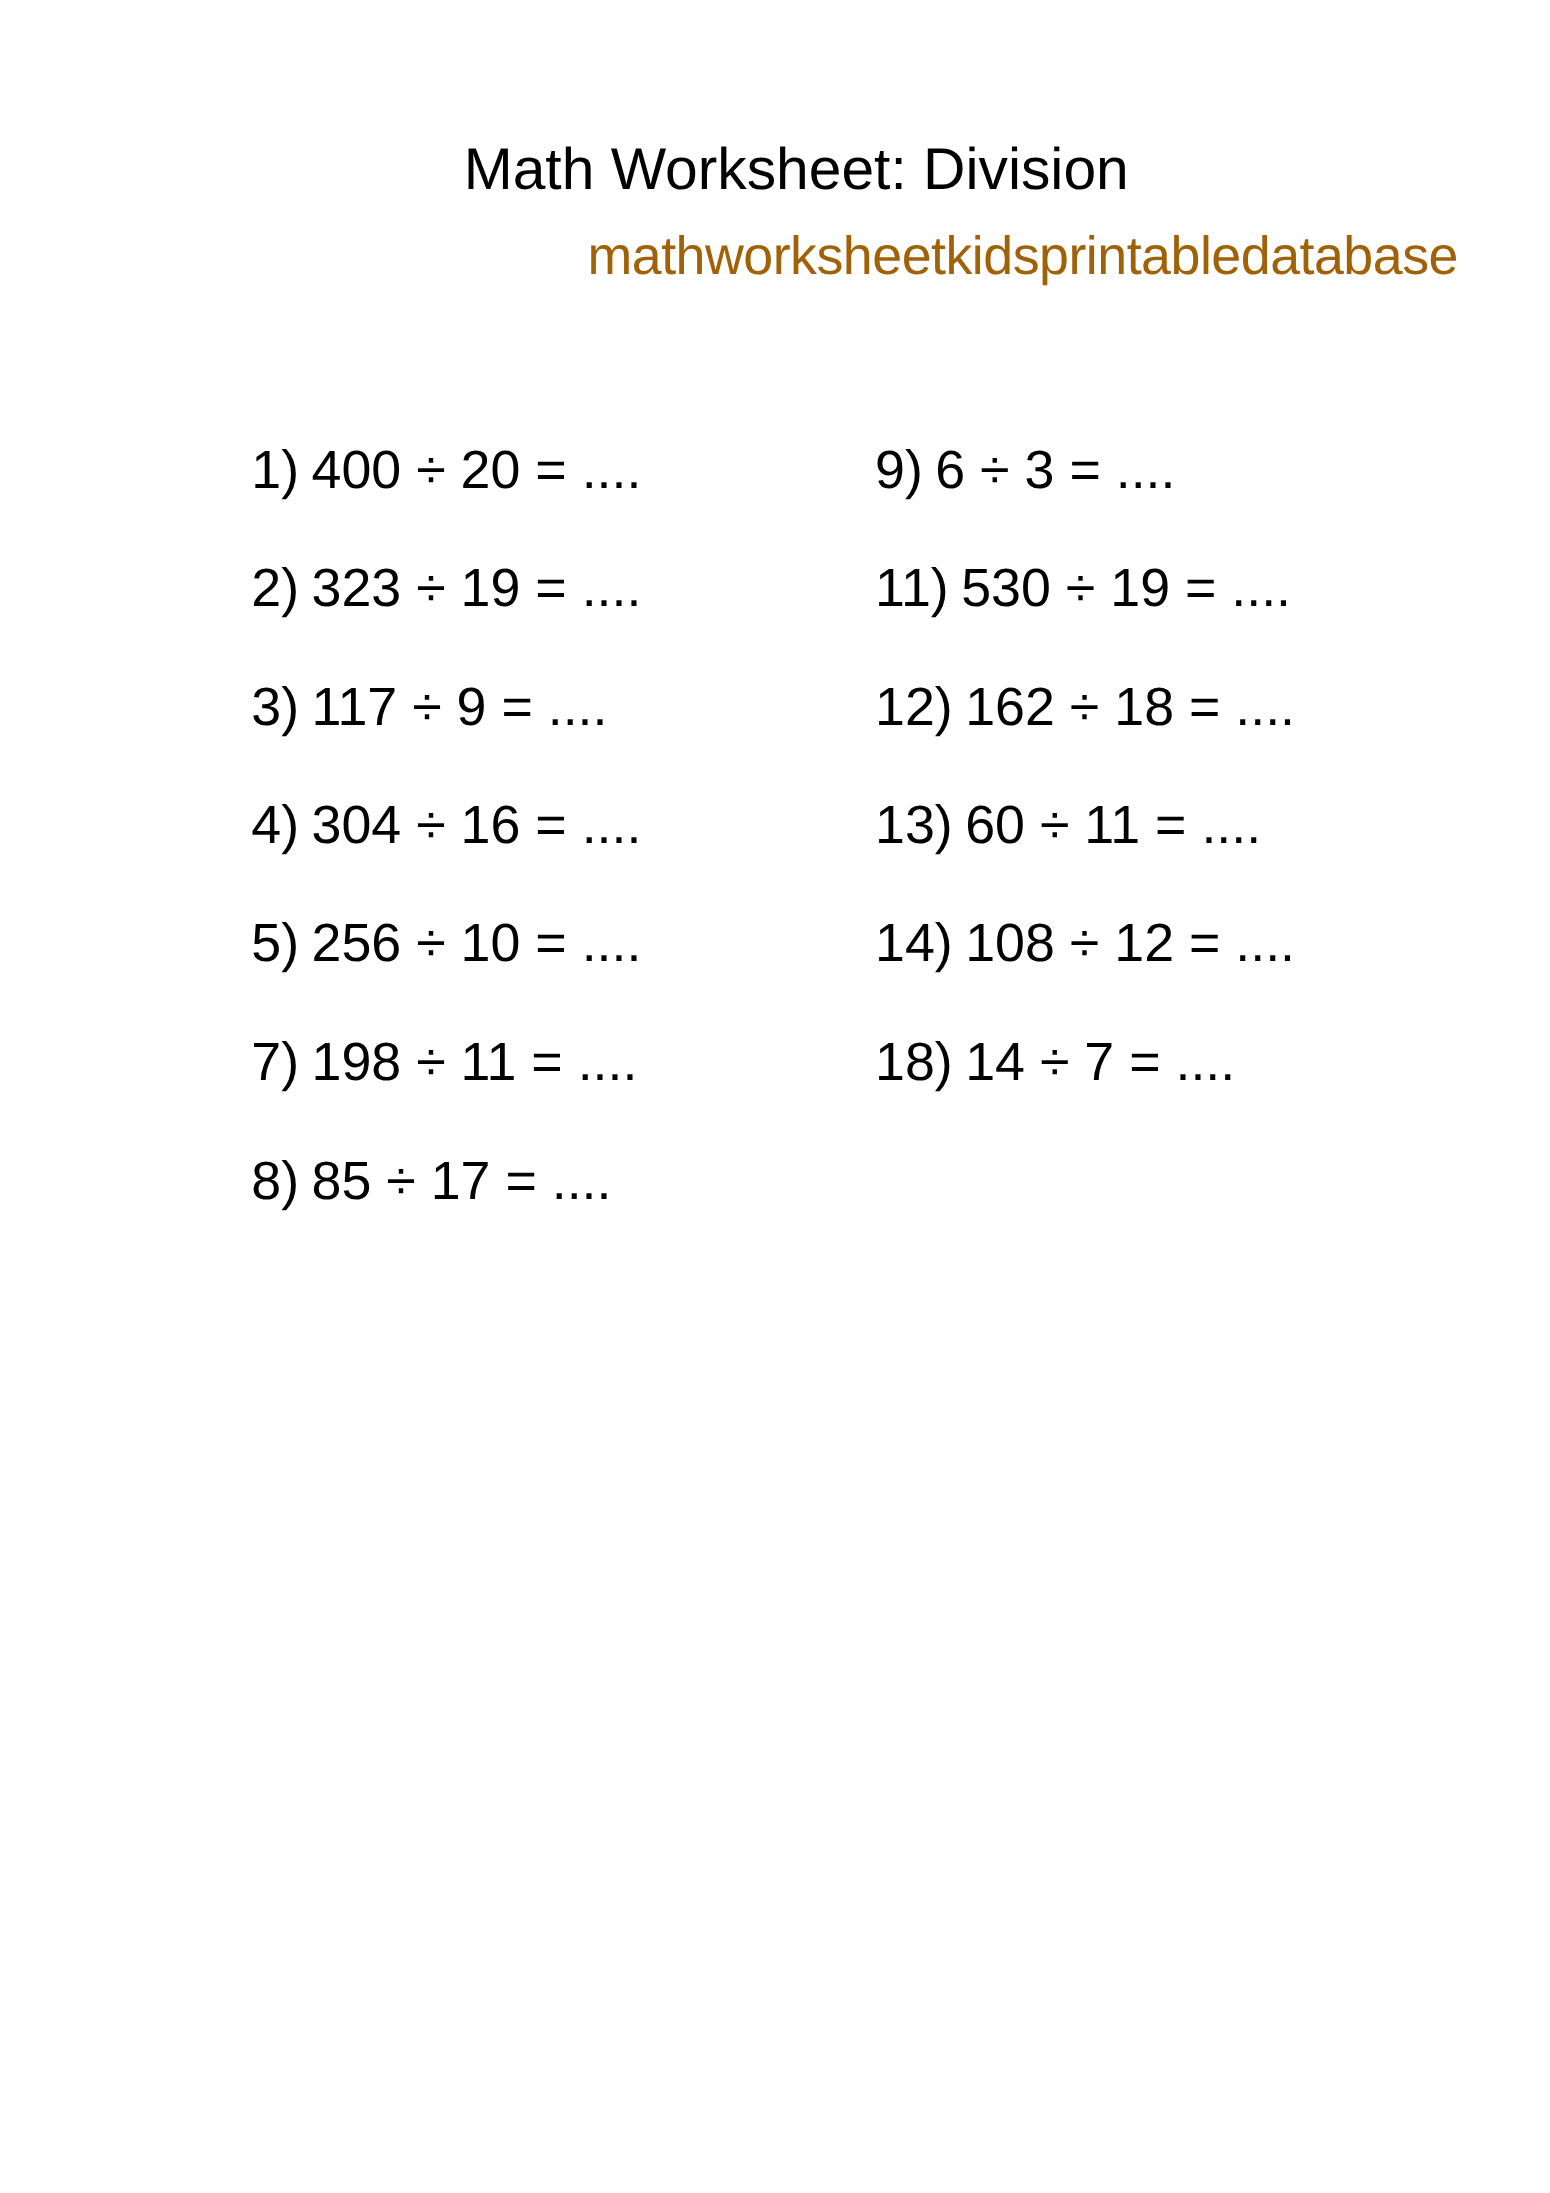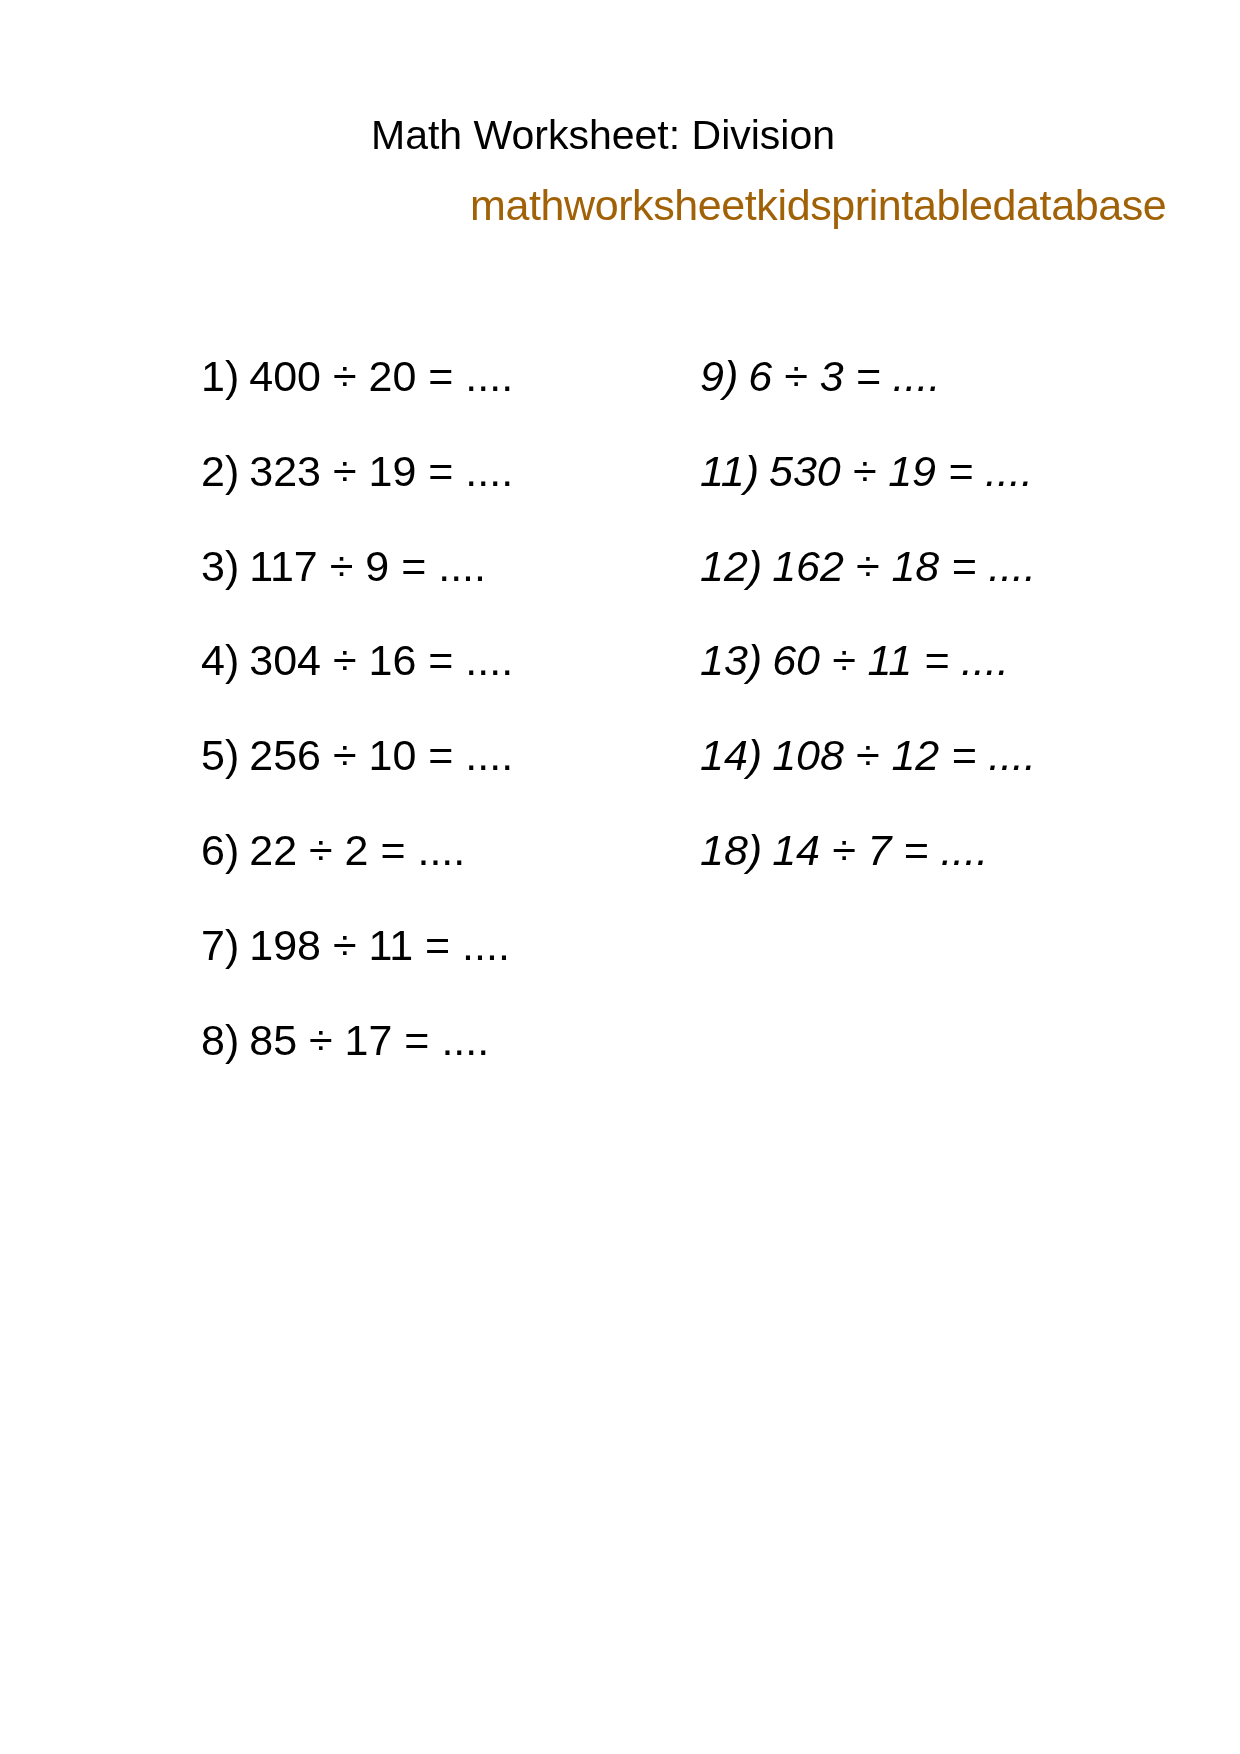--- a/index.html
+++ b/index.html
@@ -1,41 +1,40 @@
 <!DOCTYPE html>
 <html><head>
   <meta charset="utf-8">
   <style>
     html, body { margin: 0; padding: 0; background: #ffffff; }
     body { width: 1240px; height: 1754px; position: relative; overflow: hidden;
            font-family: "Liberation Sans", sans-serif; color: #000; }
-    .title { position: absolute; left: 371px; top: 100px; font-size: 41px; line-height: 70px;
+    .title { position: absolute; left: 371px; top: 100px; font-size: 47px; line-height: 70px;
              white-space: nowrap; color: #000; }
     .subtitle { position: absolute; left: 470px; top: 180px; font-size: 43px; line-height: 50px;
                 white-space: nowrap; color: #a16207; letter-spacing: -0.4px; }
     .col { position: absolute; top: 351px; }
     .col.left { left: 201px; }
-    .col.right { left: 700px; font-style: italic; }
+    .col.right { left: 700px; }
     .problem { height: 94.8px; font-size: 43px; line-height: 50px; white-space: nowrap; }
     .num { display: inline-block; }
     .expr { display: inline-block; margin-left: 10px; }
   </style>
 </head>
 <body>
 
 <div class="title">Math Worksheet: Division</div>
 <div class="subtitle">mathworksheetkidsprintabledatabase</div>
 
 <div class="col left">
   <div class="problem"><span class="num">1)</span><span class="expr">400 ÷ 20 = ....</span></div>
   <div class="problem"><span class="num">2)</span><span class="expr">323 ÷ 19 = ....</span></div>
   <div class="problem"><span class="num">3)</span><span class="expr">117 ÷ 9 = ....</span></div>
   <div class="problem"><span class="num">4)</span><span class="expr">304 ÷ 16 = ....</span></div>
   <div class="problem"><span class="num">5)</span><span class="expr">256 ÷ 10 = ....</span></div>
-  <div class="problem"><span class="num">6)</span><span class="expr">22 ÷ 2 = ....</span></div>
   <div class="problem"><span class="num">7)</span><span class="expr">198 ÷ 11 = ....</span></div>
   <div class="problem"><span class="num">8)</span><span class="expr">85 ÷ 17 = ....</span></div>
 </div>
 
 <div class="col right">
   <div class="problem"><span class="num">9)</span><span class="expr">6 ÷ 3 = ....</span></div>
   <div class="problem"><span class="num">11)</span><span class="expr">530 ÷ 19 = ....</span></div>
   <div class="problem"><span class="num">12)</span><span class="expr">162 ÷ 18 = ....</span></div>
   <div class="problem"><span class="num">13)</span><span class="expr">60 ÷ 11 = ....</span></div>
   <div class="problem"><span class="num">14)</span><span class="expr">108 ÷ 12 = ....</span></div>

